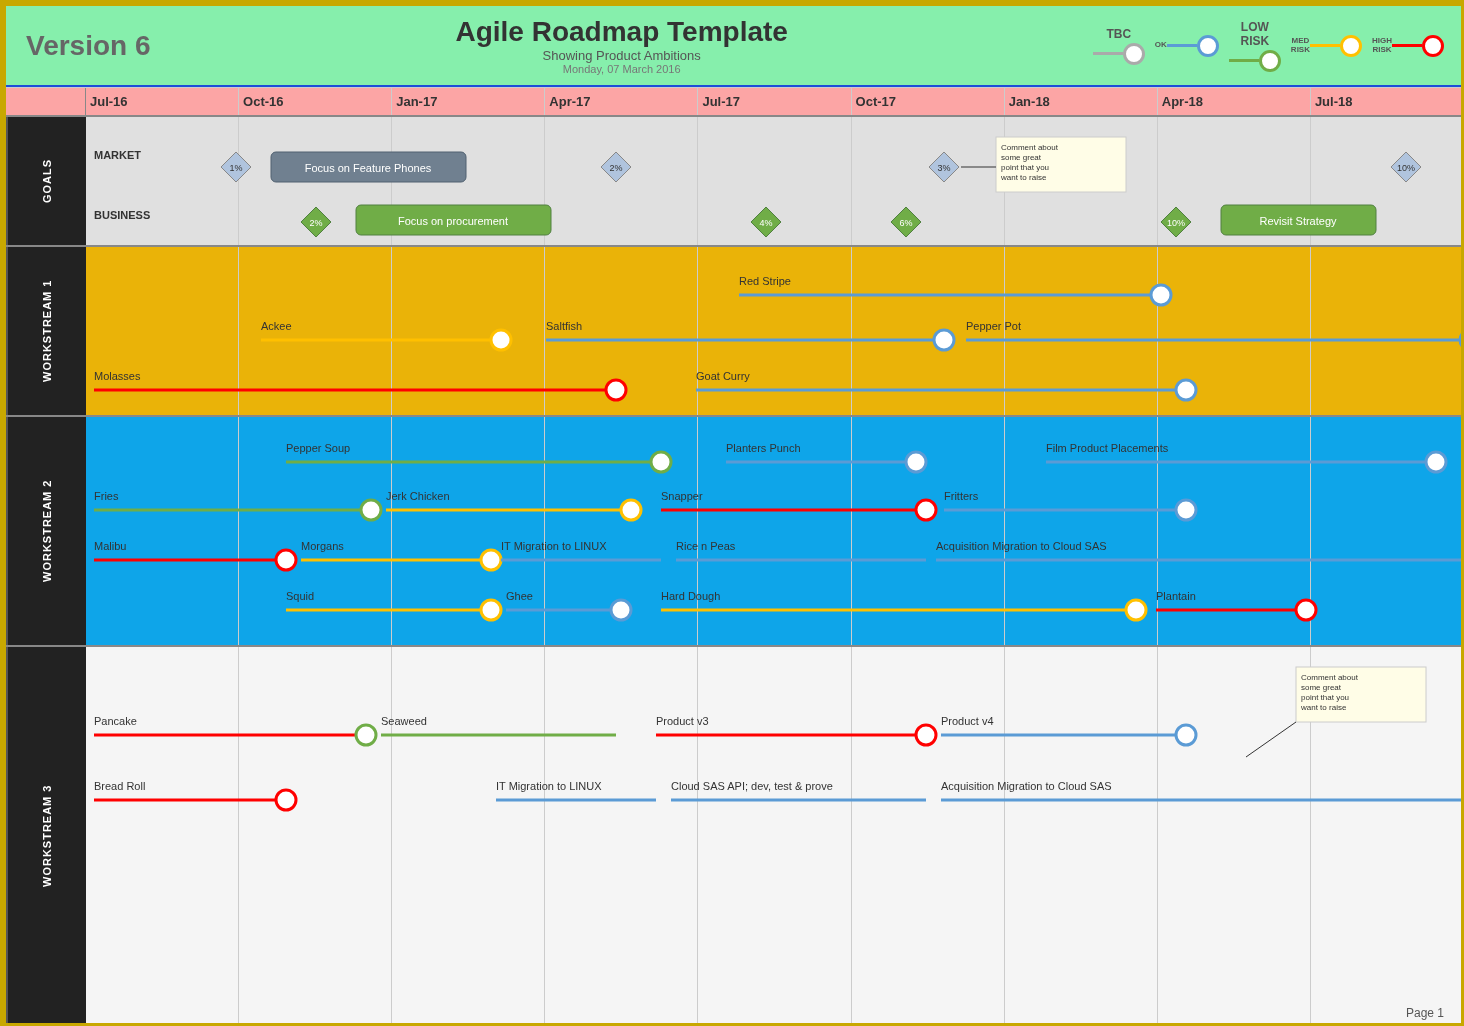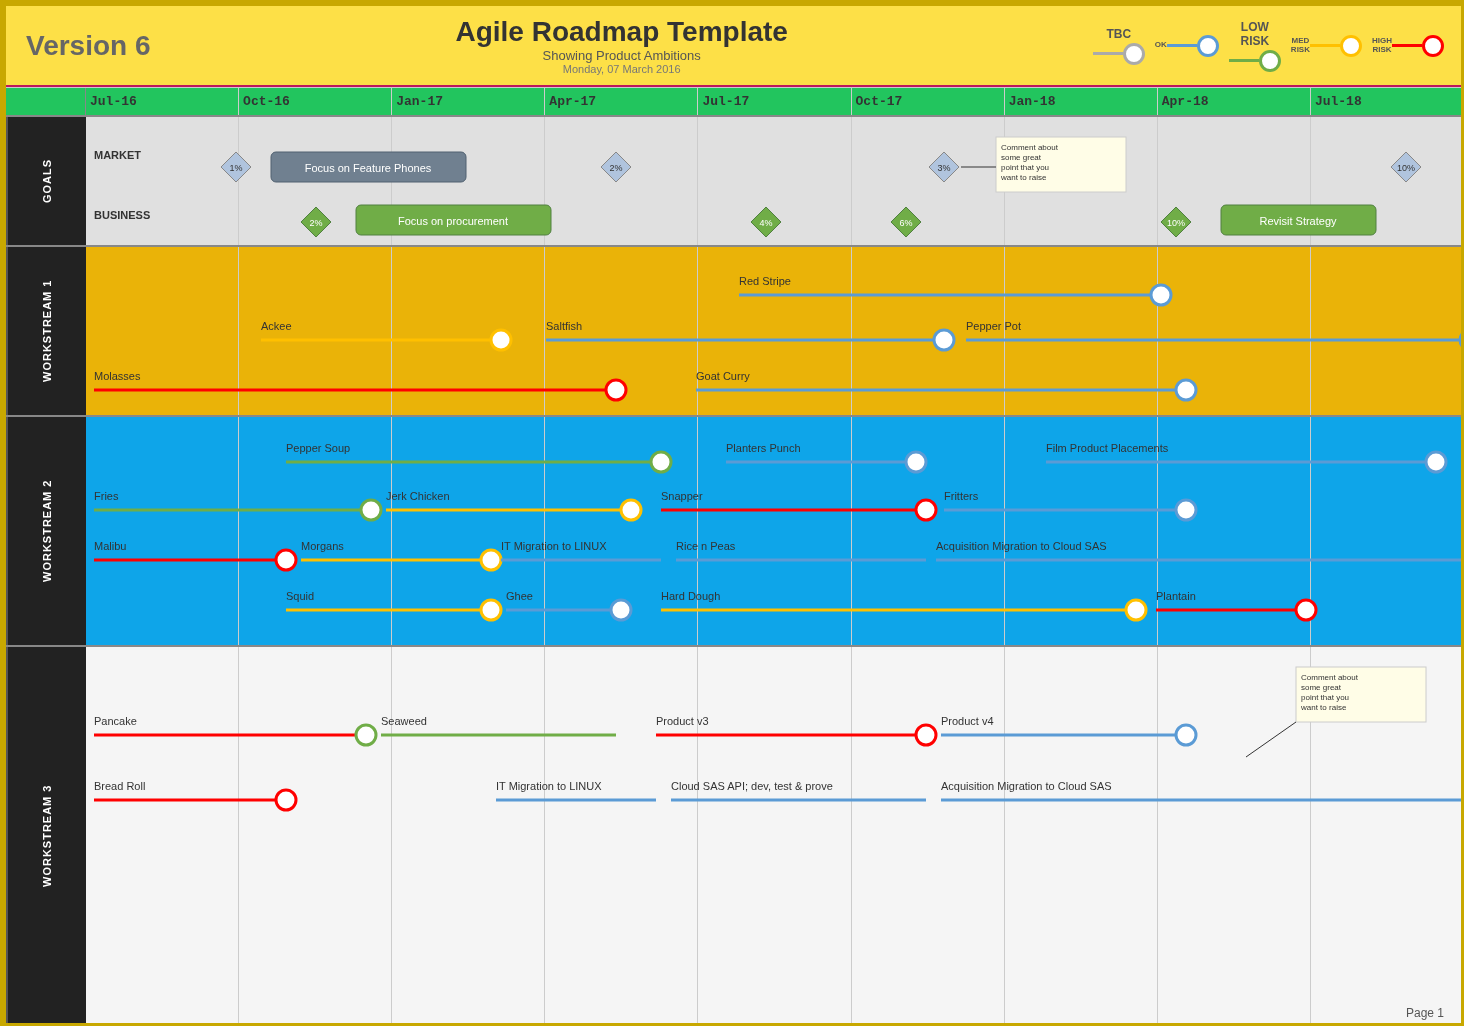--- a/index.html
+++ b/index.html
@@ -1,39 +1,39 @@
 <!DOCTYPE html>
 <html><head>
   <meta charset="utf-8">
   <style>
     * { box-sizing: border-box; margin: 0; padding: 0; }
     body { font-family: Arial, sans-serif; background: #fff; width: 1464px; height: 1026px; overflow: hidden; border: 3px solid #c8a800; }
 
-    .header { background: #fde047; padding: 10px 20px; display: flex; align-items: center; justify-content: space-between; border-bottom: 2px solid #be185d; }
+    .header { background: #86efac; padding: 10px 20px; display: flex; align-items: center; justify-content: space-between; border-bottom: 2px solid #1d4ed8; }
     .version { font-size: 28px; color: #666; font-weight: bold; }
     .title-block { text-align: center; }
     .main-title { font-size: 28px; font-weight: bold; color: #333; }
     .subtitle { font-size: 13px; color: #555; }
     .date { font-size: 11px; color: #777; }
     .legend { display: flex; align-items: center; gap: 10px; }
     .legend-circle { width: 22px; height: 22px; border-radius: 50%; border: 3px solid; }
     .legend-circle.tbc { border-color: #aaa; background: #fff; }
     .legend-circle.ok { border-color: #5b9bd5; background: #fff; }
     .legend-circle.low { border-color: #70ad47; background: #fff; }
     .legend-circle.med { border-color: #ffc000; background: #fff; }
     .legend-circle.high { border-color: #ff0000; background: #fff; }
     .legend-line { width: 30px; height: 3px; }
     .legend-line.tbc { background: #aaa; }
     .legend-line.ok { background: #5b9bd5; }
     .legend-line.low { background: #70ad47; }
     .legend-line.med { background: #ffc000; }
     .legend-line.high { background: #ff0000; }
     .legend-group { display: flex; align-items: center; }
 
-    .timeline-header { background: #22c55e; display: flex; border-bottom: 2px solid #888; border-top: 1px solid #ccc; font-family: Liberation Mono, monospace; }
+    .timeline-header { background: #fca5a5; display: flex; border-bottom: 2px solid #888; border-top: 1px solid #ccc; }
     .row-label-spacer { width: 80px; min-width: 80px; border-right: 1px solid #888; }
     .timeline-cols { flex: 1; display: flex; }
     .timeline-col { flex: 1; text-align: left; padding: 6px 4px; font-size: 13px; font-weight: bold; color: #333; border-right: 1px solid #ccc; }
 
     .section { display: flex; border-bottom: 1px solid #888; }
     .section-label { width: 80px; min-width: 80px; background: #222; color: #fff; display: flex; align-items: center; justify-content: center; writing-mode: vertical-rl; transform: rotate(180deg); font-size: 11px; font-weight: bold; letter-spacing: 1px; border-right: 2px solid #555; }
     .section-content { flex: 1; position: relative; background: #f9f9f9; }
 
     
     .grid-lines { position: absolute; top: 0; bottom: 0; left: 0; right: 0; display: flex; pointer-events: none; }

